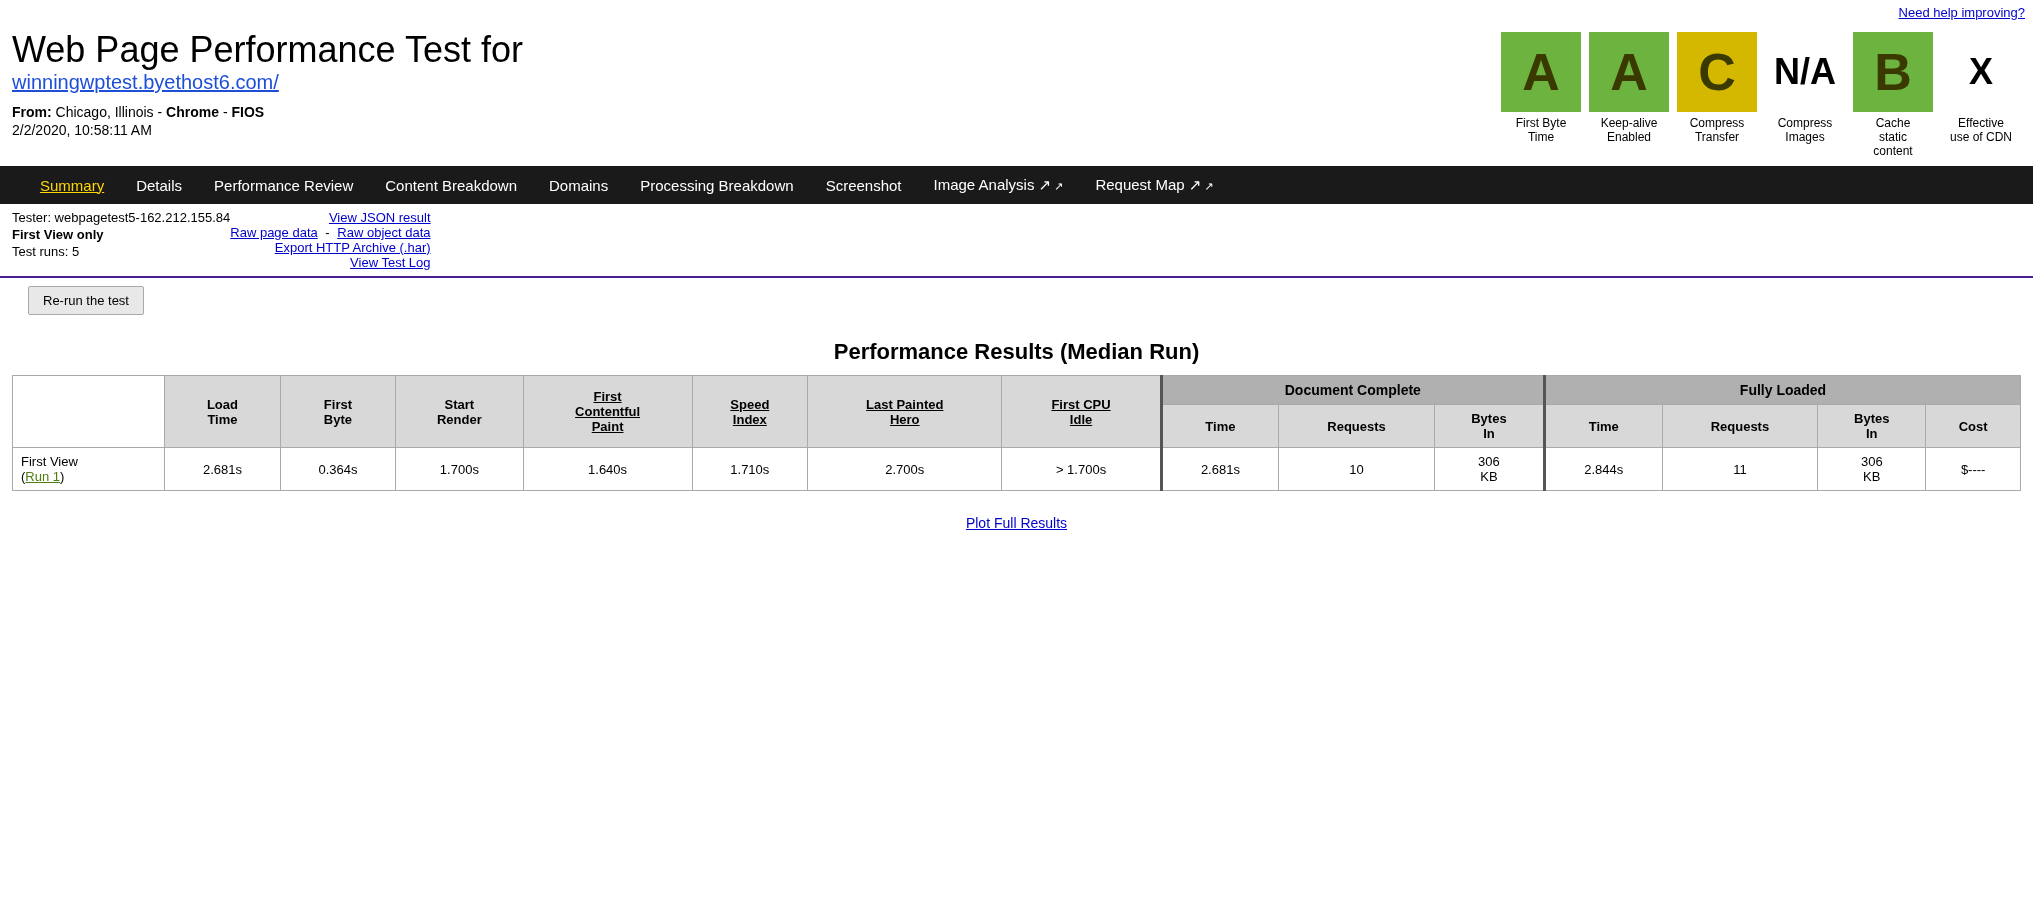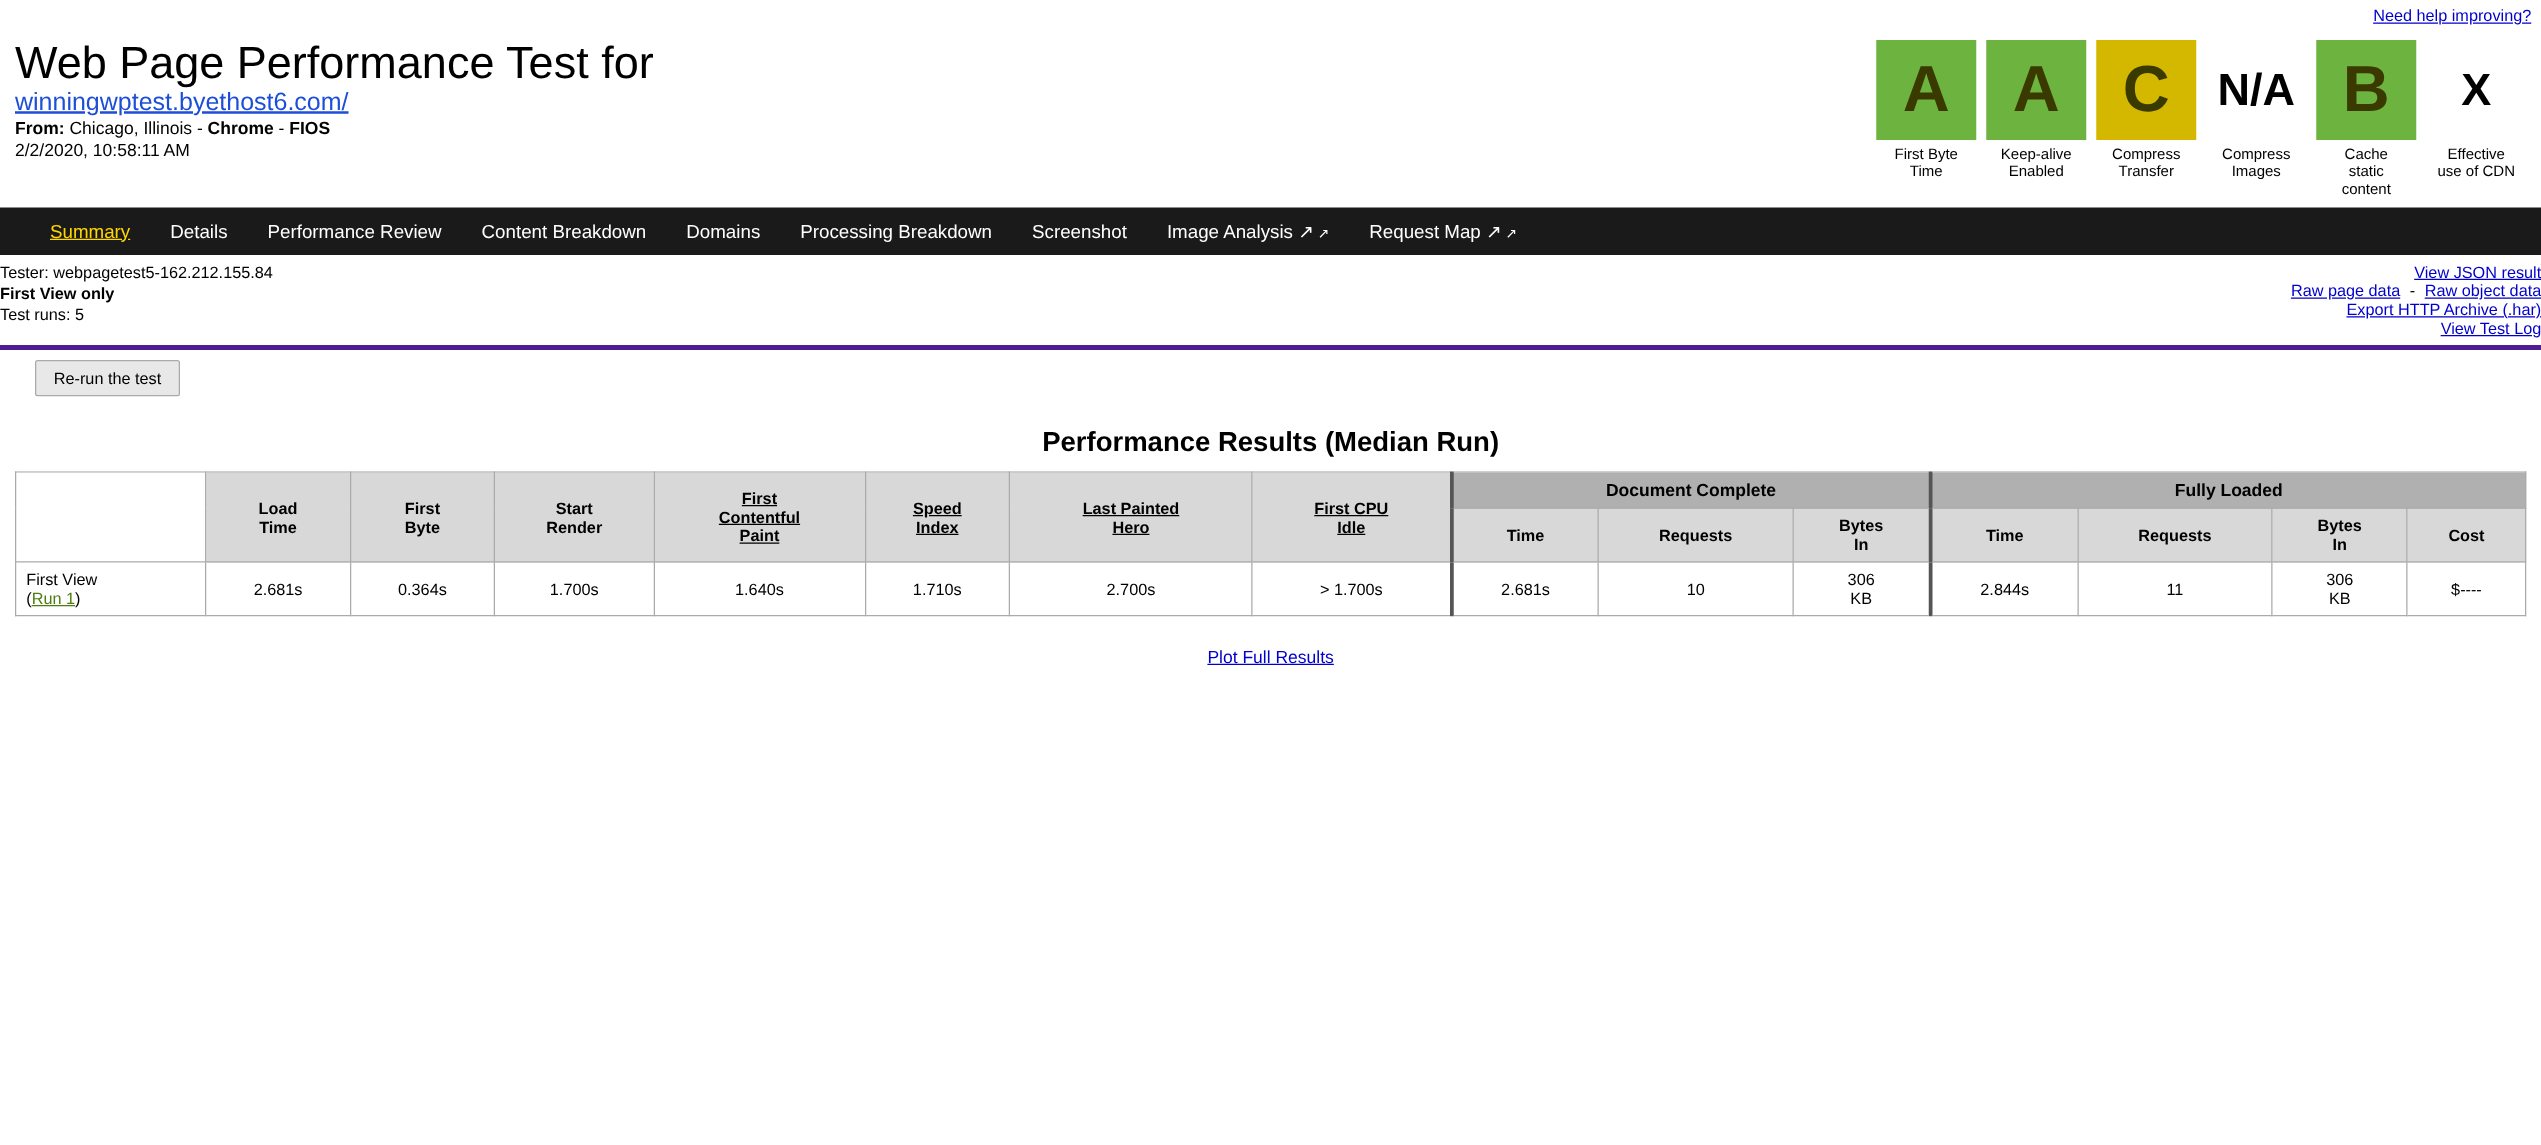--- a/index.html
+++ b/index.html
@@ -1,39 +1,39 @@
 <!DOCTYPE html>
 <html><head>
   <meta charset="utf-8">
   <style>
     * { box-sizing: border-box; margin: 0; padding: 0; }
     body { font-family: Arial, sans-serif; font-size: 14px; background: #fff; color: #000; }
     
     .top-section { display: flex; align-items: flex-start; padding: 8px 12px; gap: 8px; }
     .title-area { flex: 1; }
     .page-title { font-size: 36px; font-weight: normal; line-height: 1.2; }
-    .from-line { font-size: 14px; }
+    .from-line { margin-top: 10px; font-size: 14px; }
     .from-line strong { font-weight: bold; }
     .date-line { font-size: 14px; margin-top: 2px; }
     
     .grades-area { display: flex; gap: 8px; align-items: flex-start; padding-top: 4px; }
     .grade-item { display: flex; flex-direction: column; align-items: center; gap: 4px; }
     .grade-box { width: 80px; height: 80px; display: flex; align-items: center; justify-content: center; font-size: 52px; font-weight: bold; color: #3a3a00; }
     .grade-box.green { background: #6db33f; }
     .grade-box.yellow { background: #d4b800; }
     .grade-box.green2 { background: #6db33f; }
     .grade-box.text-only { font-size: 36px; font-weight: bold; color: #000; background: none; border: none; }
     .grade-label { font-size: 12px; text-align: center; max-width: 80px; color: #000; }
 
     .nav-bar { background: #1a1a1a; display: flex; align-items: center; padding: 0; }
     .nav-item { color: #fff; padding: 10px 16px; font-size: 15px; cursor: pointer; white-space: nowrap; }
     .nav-item.active { color: #ffd700; text-decoration: underline; padding-left: 40px; }
     .nav-item.with-icon::after { content: ' ↗'; font-size: 11px; }
 
-    .info-bar { display: flex; justify-content: space-between; padding: 6px 0; border-bottom: 4px solid #4c1d95; }
+    .info-bar { display: flex; padding: 6px 12px; border-bottom: 2px solid #4c1d95; }
     .info-left { }
     .info-right { text-align: right; font-size: 13px; }
     .info-right a { color: #00c; text-decoration: underline; cursor: pointer; }
     .info-right .sep { margin: 0 4px; }
 
     .tester-line { font-size: 13px; }
     .first-view-line { font-weight: bold; font-size: 13px; margin-top: 2px; }
     .test-runs-line { font-size: 13px; margin-top: 2px; }
 
     .rerun-btn { margin: 8px 28px; padding: 6px 14px; background: #e8e8e8; border: 1px solid #aaa; cursor: pointer; font-size: 13px; border-radius: 2px; }

